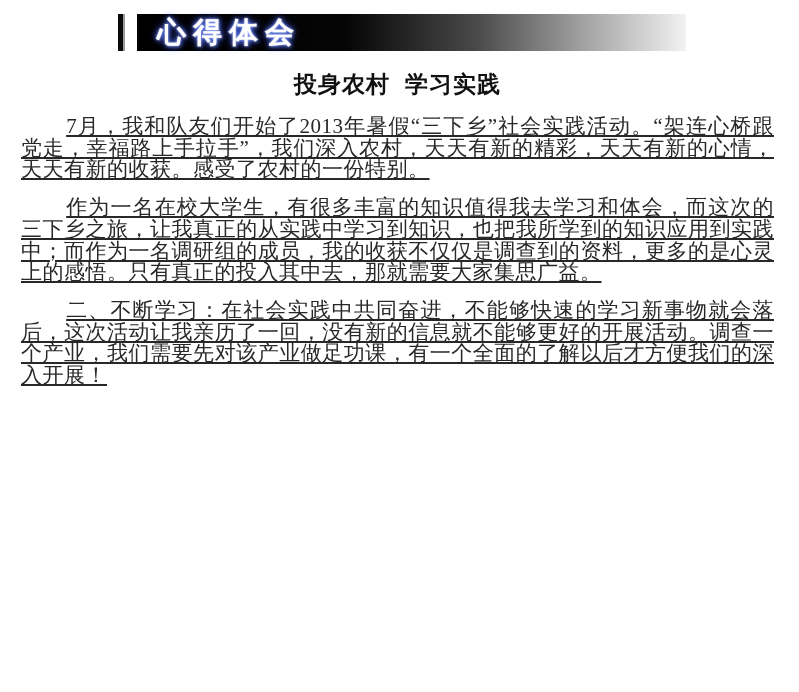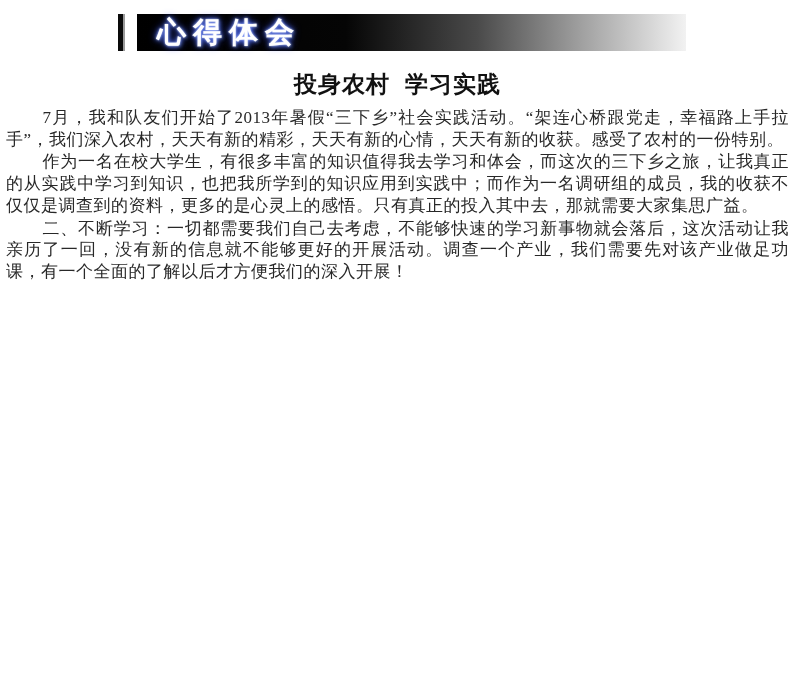--- a/index.html
+++ b/index.html
@@ -69,38 +69,39 @@
   .doc-title {
     font-family: Liberation Mono, monospace;
     font-weight: bold;
     font-size: 23px;
     color: #111111;
     text-align: center;
     margin: 18px 0 7px 0;
     letter-spacing: 1px;
   }
   .doc p {
-    margin: 1px;
-    font-size: 17px;
+    margin: 16px;
+    font-size: 21px;
     line-height: 21.7px;
     color: #282828;
     text-align: justify;
     text-indent: 2.15em;
     letter-spacing: 0.5px;
+    text-decoration: underline;
   }
 </style>
 </head>
 <body>
 
 <div class="banner-row">
   <div class="banner-edge"></div>
   <div class="banner-gap"></div>
   <div class="banner-main">
     <span class="banner-title">心得体会</span>
   </div>
 </div>
 
 <div class="doc">
   <h1 class="doc-title">投身农村 学习实践</h1>
   <p>7月，我和队友们开始了2013年暑假“三下乡”社会实践活动。“架连心桥跟党走，幸福路上手拉手”，我们深入农村，天天有新的精彩，天天有新的心情，天天有新的收获。感受了农村的一份特别。</p>
   <p>作为一名在校大学生，有很多丰富的知识值得我去学习和体会，而这次的三下乡之旅，让我真正的从实践中学习到知识，也把我所学到的知识应用到实践中；而作为一名调研组的成员，我的收获不仅仅是调查到的资料，更多的是心灵上的感悟。只有真正的投入其中去，那就需要大家集思广益。</p>
-  <p>二、不断学习：一切都需要我们自己去考虑，不能够快速的学习新事物就会落后，这次活动让我亲历了一回，没有新的信息就不能够更好的开展活动。调查一个产业，我们需要先对该产业做足功课，有一个全面的了解以后才方便我们的深入开展！</p>
+  <p>二、不断学习：在社会实践中共同奋进，不能够快速的学习新事物就会落后，这次活动让我亲历了一回，没有新的信息就不能够更好的开展活动。调查一个产业，我们需要先对该产业做足功课，有一个全面的了解以后才方便我们的深入开展！</p>
 </div>
 
 </body></html>

